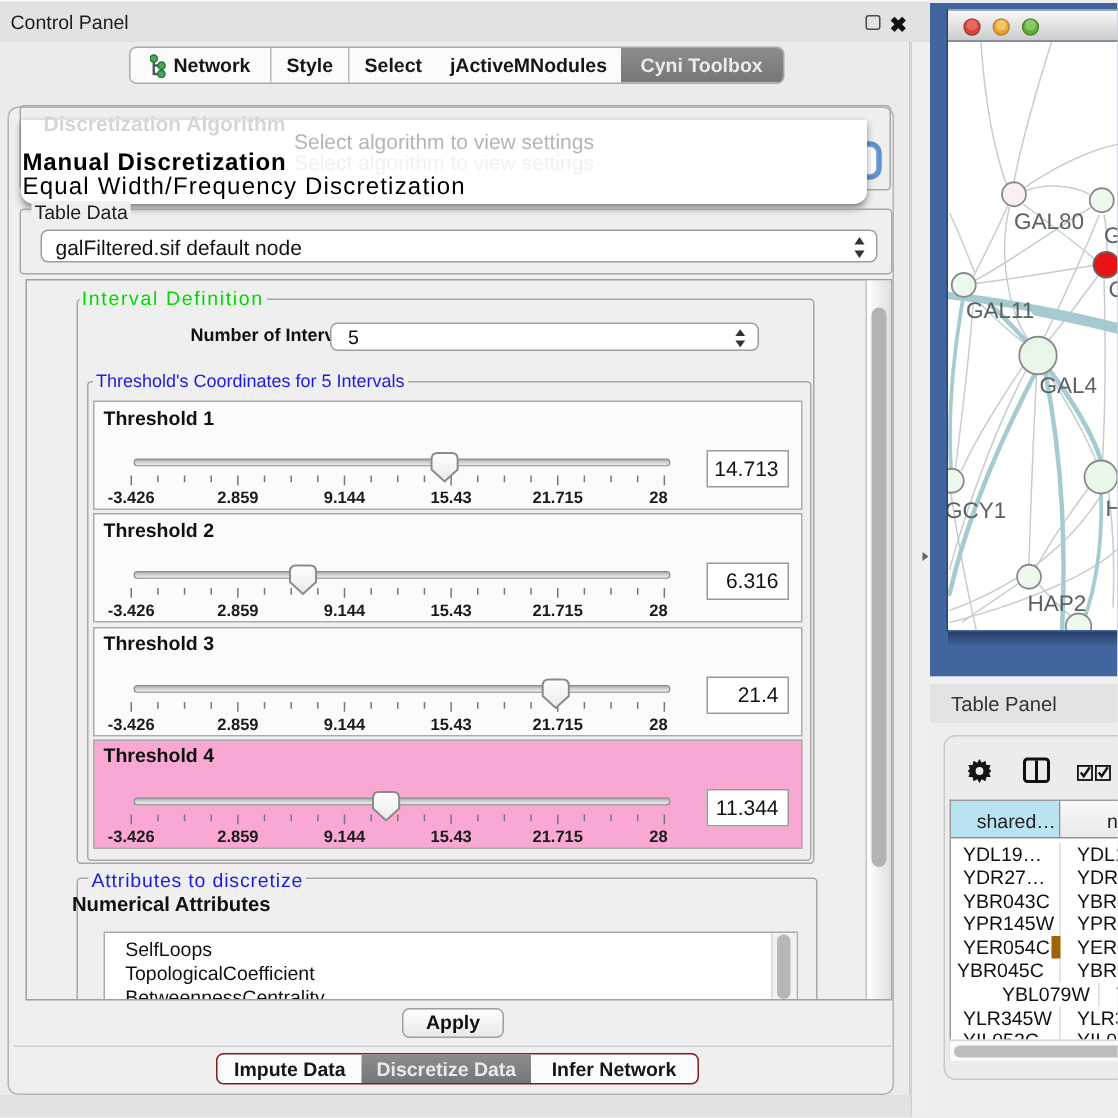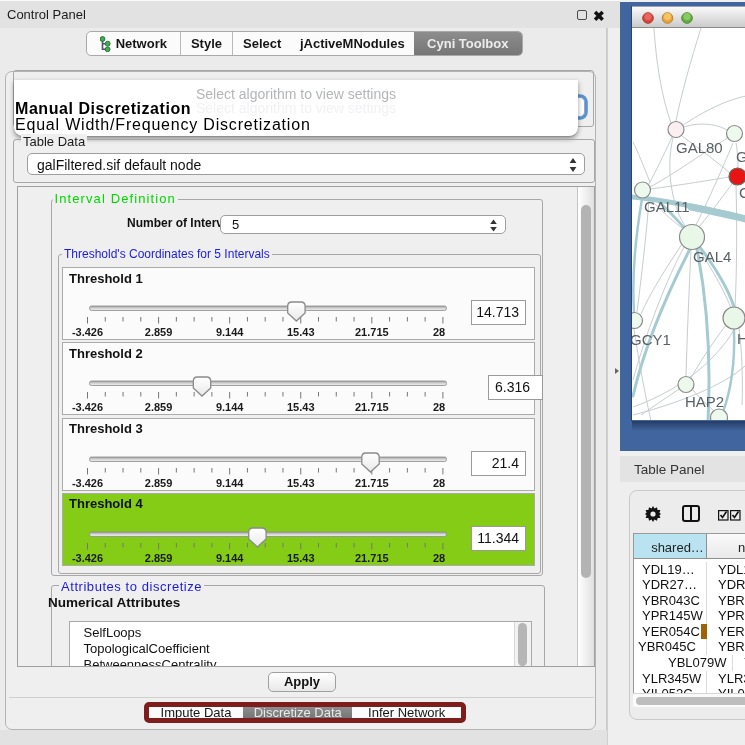--- a/index.html
+++ b/index.html
@@ -34,20 +34,21 @@
   <div style="width:59px;border-left:1px solid #b9b9b9;display:flex;align-items:center;justify-content:center;box-sizing:border-box;">Select</div>
   <div style="width:123px;display:flex;align-items:center;justify-content:center;">jActiveMNodules</div>
   <div style="width:109px;background:linear-gradient(#8d8d8d,#767676);color:#ececec;display:flex;align-items:center;justify-content:center;">Cyni Toolbox</div>
 </div>
 
 <div class="gb" style="left:13px;top:70px;width:579px;height:55px;"></div>
 
 <div class="abs" style="left:25px;top:97px;width:560px;height:20px;background:#fff;border:1px solid #88a8cc;border-radius:5px;box-shadow:0 0 0 2.8px rgba(82,140,204,0.95);box-sizing:border-box;"></div>
 
 <div class="abs" style="left:14px;top:80px;width:564px;height:57px;background:#ffffff;border-radius:0 0 9px 9px;box-shadow:0 2px 5px rgba(0,0,0,0.40);border-bottom:1px solid #8f8f8f;box-sizing:border-box;">
+  <div class="abs" style="left:15px;top:-6px;font-size:14px;font-weight:bold;color:#d4d7d9;white-space:nowrap;">Discretization Algorithm</div>
   <div class="abs" style="left:0;top:6px;width:564px;text-align:center;font-size:14px;color:#b3b5b7;">Select algorithm to view settings</div>
   <div class="abs" style="left:0;top:20px;width:564px;text-align:center;font-size:14px;color:#eff1f3;">Select algorithm to view settings</div>
   <div class="abs" style="left:1px;top:20px;font-size:16px;letter-spacing:0.55px;font-weight:bold;color:#000;">Manual Discretization</div>
   <div class="abs" style="left:1px;top:36px;font-size:16px;letter-spacing:0.8px;color:#000;">Equal Width/Frequency Discretization</div>
 </div>
 
 <div class="gb" style="left:13px;top:139px;width:580px;height:42px;"></div>
 <div class="abs" style="left:21px;top:134px;font-size:13px;color:#1b1b1b;background:#efefef;padding:0 2px;">Table Data</div>
 <div class="abs" style="left:27px;top:153px;width:558px;height:22px;background:#fff;border:1px solid #9e9e9e;border-radius:5px;box-sizing:border-box;">
   <div class="abs" style="left:9px;top:3px;font-size:14px;color:#111;">galFiltered.sif default node</div>
@@ -154,21 +155,21 @@
         <line x1="362.13" y1="49" x2="362.13" y2="53.5" stroke="#777" stroke-width="1"></line>
         <line x1="379.9" y1="49" x2="379.9" y2="55.5" stroke="#777" stroke-width="1"></line>
         <text x="24.5" y="67.5" text-anchor="middle" font-size="11" font-weight="bold" fill="#1a1a1a" font-family="Liberation Sans">-3.426</text>
         <text x="95.58" y="67.5" text-anchor="middle" font-size="11" font-weight="bold" fill="#1a1a1a" font-family="Liberation Sans">2.859</text>
         <text x="166.66" y="67.5" text-anchor="middle" font-size="11" font-weight="bold" fill="#1a1a1a" font-family="Liberation Sans">9.144</text>
         <text x="237.74" y="67.5" text-anchor="middle" font-size="11" font-weight="bold" fill="#1a1a1a" font-family="Liberation Sans">15.43</text>
         <text x="308.82" y="67.5" text-anchor="middle" font-size="11" font-weight="bold" fill="#1a1a1a" font-family="Liberation Sans">21.715</text>
         <text x="376" y="67.5" text-anchor="middle" font-size="11" font-weight="bold" fill="#1a1a1a" font-family="Liberation Sans">28</text>
         <path d="M 130.3 45 L 130.3 38.2 Q 130.3 34 134.3 34 L 143.7 34 Q 147.7 34 147.7 38.2 L 147.7 45 L 139 53 Z" fill="url(#thg)" stroke="#8a8a8a" stroke-width="1.3"></path>
       </svg>
-      <div class="abs" style="left:408px;top:32px;width:55px;height:25px;background:#fff;border:1px solid #9a9a9a;box-sizing:border-box;font-size:14px;color:#111;text-align:center;line-height:23px;padding-right:6px;margin-left:17px;">6.316</div>
+      <div class="abs" style="left:408px;top:32px;width:55px;height:25px;background:#fff;border:1px solid #9a9a9a;box-sizing:border-box;font-size:14px;color:#111;text-align:right;line-height:23px;padding-right:6px;">6.316</div>
     </div>
     <div class="abs" style="left:44px;top:230.5px;width:473px;height:73px;background:#fbfbfb;border:1px solid #ababab;box-sizing:border-box;">
       <div class="abs" style="left:6px;top:2.5px;font-size:13px;font-weight:bold;color:#111;">Threshold 3</div>
       <svg class="abs" style="left:0;top:0;" width="471" height="71" viewBox="0 0 471 71">
         <defs>
           <linearGradient id="thg" x1="0" y1="0" x2="0" y2="1">
             <stop offset="0" stop-color="#ffffff"></stop>
             <stop offset="1" stop-color="#e9e9e9"></stop>
           </linearGradient>
           <linearGradient id="trk" x1="0" y1="0" x2="0" y2="1">
@@ -202,21 +203,21 @@
         <text x="24.5" y="67.5" text-anchor="middle" font-size="11" font-weight="bold" fill="#1a1a1a" font-family="Liberation Sans">-3.426</text>
         <text x="95.58" y="67.5" text-anchor="middle" font-size="11" font-weight="bold" fill="#1a1a1a" font-family="Liberation Sans">2.859</text>
         <text x="166.66" y="67.5" text-anchor="middle" font-size="11" font-weight="bold" fill="#1a1a1a" font-family="Liberation Sans">9.144</text>
         <text x="237.74" y="67.5" text-anchor="middle" font-size="11" font-weight="bold" fill="#1a1a1a" font-family="Liberation Sans">15.43</text>
         <text x="308.82" y="67.5" text-anchor="middle" font-size="11" font-weight="bold" fill="#1a1a1a" font-family="Liberation Sans">21.715</text>
         <text x="376" y="67.5" text-anchor="middle" font-size="11" font-weight="bold" fill="#1a1a1a" font-family="Liberation Sans">28</text>
         <path d="M 298.8 45 L 298.8 38.2 Q 298.8 34 302.8 34 L 312.2 34 Q 316.2 34 316.2 38.2 L 316.2 45 L 307.5 53 Z" fill="url(#thg)" stroke="#8a8a8a" stroke-width="1.3"></path>
       </svg>
       <div class="abs" style="left:408px;top:32px;width:55px;height:25px;background:#fff;border:1px solid #9a9a9a;box-sizing:border-box;font-size:14px;color:#111;text-align:right;line-height:23px;padding-right:6px;">21.4</div>
     </div>
-    <div class="abs" style="left:44px;top:305.5px;width:473px;height:73px;background:#84cc16;border:1px solid #ababab;box-sizing:border-box;">
+    <div class="abs" style="left:44px;top:305.5px;width:473px;height:73px;background:#f9a8d4;border:1px solid #ababab;box-sizing:border-box;">
       <div class="abs" style="left:6px;top:2.5px;font-size:13px;font-weight:bold;color:#111;">Threshold 4</div>
       <svg class="abs" style="left:0;top:0;" width="471" height="71" viewBox="0 0 471 71">
         <defs>
           <linearGradient id="thg" x1="0" y1="0" x2="0" y2="1">
             <stop offset="0" stop-color="#ffffff"></stop>
             <stop offset="1" stop-color="#e9e9e9"></stop>
           </linearGradient>
           <linearGradient id="trk" x1="0" y1="0" x2="0" y2="1">
             <stop offset="0" stop-color="#9e9e9e"></stop>
             <stop offset="0.45" stop-color="#cfcfcf"></stop>
@@ -266,21 +267,21 @@
     </div>
   </div>
 
 <div class="abs" style="left:577px;top:187px;width:17px;height:479px;background:linear-gradient(to right,#ffffff,#e0e0e0);border-left:1px solid #c4c4c4;box-sizing:border-box;"></div>
 <div class="abs" style="left:580.5px;top:205px;width:10px;height:373px;background:#b3b3b3;border-radius:5px;"></div>
 
 <div class="abs" style="left:268px;top:672px;width:68px;height:20px;background:linear-gradient(#ffffff,#e8e8e8);border:1px solid #9f9f9f;border-radius:5px;box-sizing:border-box;text-align:center;font-size:13px;font-weight:bold;color:#111;line-height:18px;">Apply</div>
 
 <div class="abs" style="left:9px;top:697px;width:585px;height:1px;background:#cfcfcf;"></div>
 
-<div class="abs" style="left:144px;top:702px;width:322px;height:21px;background:#fbfbfb;border:5px solid #7f1d1d;border-radius:5px;box-sizing:border-box;display:flex;font-size:13px;font-weight:normal;color:#161616;overflow:hidden;">
+<div class="abs" style="left:144px;top:702px;width:322px;height:21px;background:#fbfbfb;border:1px solid #7f1d1d;border-radius:5px;box-sizing:border-box;display:flex;font-size:13px;font-weight:bold;color:#161616;overflow:hidden;">
   <div style="width:97px;display:flex;align-items:center;justify-content:center;">Impute Data</div>
   <div style="width:113px;background:linear-gradient(#8d8d8d,#767676);color:#e9e9e9;display:flex;align-items:center;justify-content:center;">Discretize Data</div>
   <div style="width:112px;display:flex;align-items:center;justify-content:center;">Infer Network</div>
 </div>
 
 <div class="abs" style="left:607px;top:28px;width:13px;height:717px;background:#efefef;border-left:1px solid #cfcfcf;box-sizing:border-box;"></div>
 <div class="abs" style="left:615px;top:368px;width:0;height:0;border-top:3px solid transparent;border-bottom:3px solid transparent;border-left:4px solid #666;"></div>
 
 <div class="abs" style="left:620px;top:0;width:125px;height:2px;background:#f0f0f0;"></div>
 <div class="abs" style="left:620px;top:2px;width:125px;height:449px;background:#41659e;"></div>

